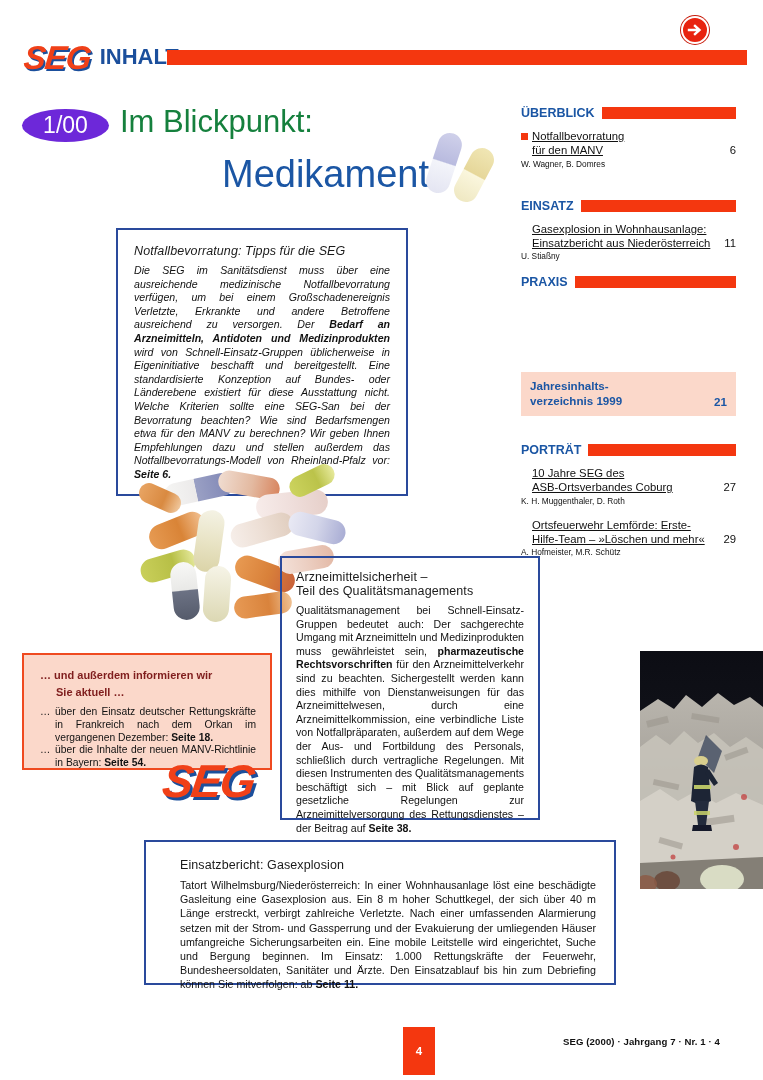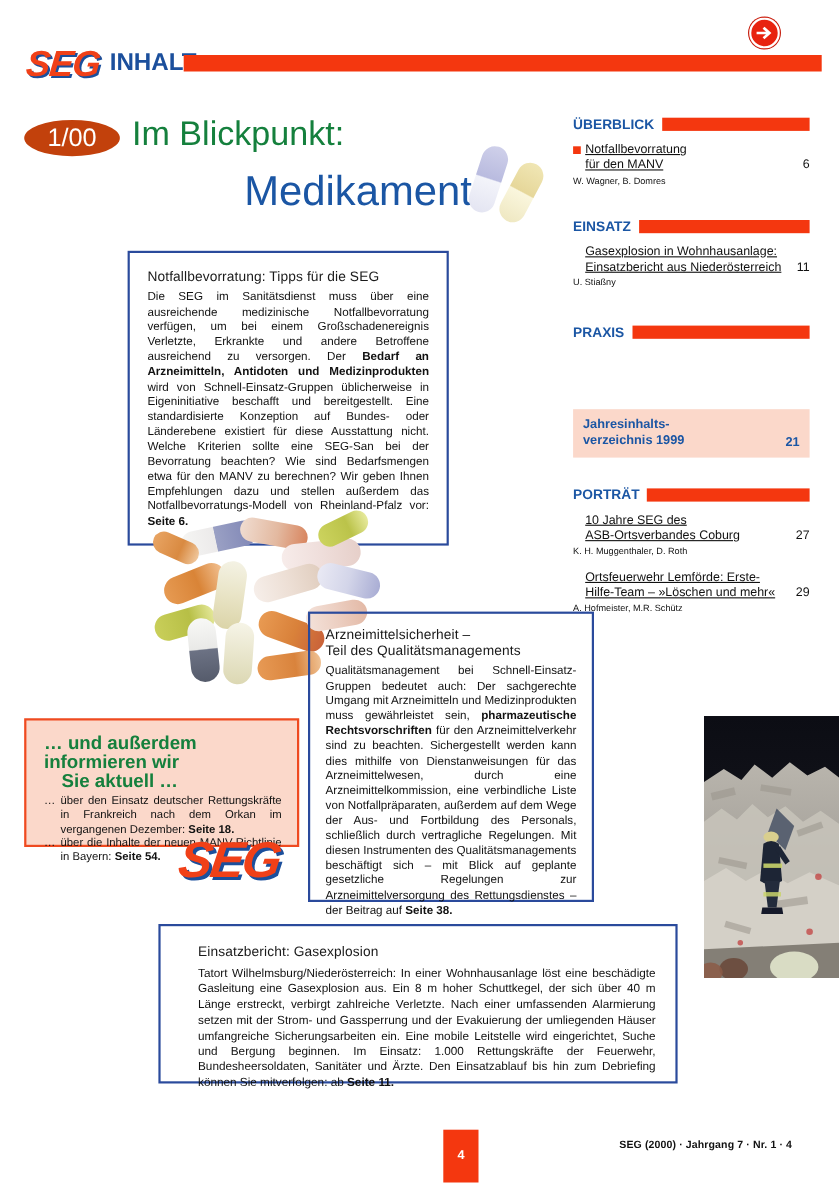--- a/index.html
+++ b/index.html
@@ -69,21 +69,21 @@
   }
 
   
   .issue-badge {
     position: absolute;
     left: 22px;
     top: 109px;
     width: 87px;
     height: 33px;
     border-radius: 50%;
-    background: #c2410c;
+    background: #6d28d9;
     color: #ffffff;
     font-size: 23px;
     font-weight: 400;
     display: flex;
     align-items: center;
     justify-content: center;
     letter-spacing: 0px;
   }
   .headline1 {
     position: absolute;
@@ -138,23 +138,23 @@
     position: absolute;
     left: 22px;
     top: 653px;
     width: 250px;
     height: 117px;
     background: #fbd8ca;
     border: 2px solid #ef4a20;
     box-sizing: border-box;
   }
   .pink-head {
-    font-size: 17px;
+    font-size: 11px;
     line-height: 17px;
-    color: #15803d;
+    color: #7f1d1d;
     font-weight: bold;
   }
   .pink-li {
     font-size: 10.3px;
     line-height: 12.8px;
     color: #111;
     text-align: justify;
     display: flex;
   }
   .pink-li .dots { width: 15px; flex: 0 0 15px; }
@@ -296,21 +296,21 @@
 
   <div class="issue-badge">1/00</div>
   <div class="headline1">Im Blickpunkt:</div>
   <div class="headline2">Medikamente</div>
 
   <div class="pill-grp" style="left:420px;top:128px;width:110px;height:75px;">
     <div class="pill" style="left:12px;top:4px;width:24px;height:62px;transform:rotate(18deg);background:linear-gradient(180deg,#cfd0ea 0%,#b9bbdf 48%,#f3f4fa 50%,#e4e5f2 100%);"></div>
     <div class="pill" style="left:42px;top:18px;width:24px;height:58px;transform:rotate(28deg);background:linear-gradient(180deg,#f0e6b4 0%,#e6d79a 48%,#faf6dd 50%,#efe8c2 100%);"></div>
   </div>
 
-  <div class="bluebox" style="left:116px;top:228px;width:292px;height:268px;">
+  <div class="bluebox" style="left:116px;top:228px;width:292px;height:268px;font-style:italic;">
     <div style="padding:14px 16px 0 16px;">
       <div class="box-title">Notfallbevorratung: Tipps für die SEG</div>
       <div class="box-body"><span>Die SEG im Sanitätsdienst muss über eine ausreichende medizinische Notfallbevorratung verfügen, um bei einem Großschadenereignis Verletzte, Erkrankte und andere Betroffene ausreichend zu versorgen. Der </span><b>Bedarf an Arzneimitteln, Antidoten und Medizinprodukten</b><span> wird von Schnell-Einsatz-Gruppen üblicherweise in Eigeninitiative beschafft und bereitgestellt. Eine standardisierte Konzeption auf Bundes- oder Länderebene existiert für diese Ausstattung nicht. Welche Kriterien sollte eine SEG-San bei der Bevorratung beachten? Wie sind Bedarfsmengen etwa für den MANV zu berechnen? Wir geben Ihnen Empfehlungen dazu und stellen außerdem das Notfallbevorratungs-Modell von Rheinland-Pfalz vor: </span><b>Seite 6.</b></div>
     </div>
   </div>
 
   <div class="pill-grp" style="left:138px;top:470px;width:215px;height:165px;">
     <div class="pill" style="left:10px;top:48px;width:58px;height:25px;transform:rotate(-22deg);background:linear-gradient(90deg,#e69a52 0%,#d98437 55%,#f2c192 100%);"></div>
     <div class="pill" style="left:2px;top:84px;width:56px;height:24px;transform:rotate(-16deg);background:linear-gradient(90deg,#c9cf5a 0%,#b7bf46 60%,#e4e89a 100%);"></div>
     <div class="pill" style="left:26px;top:8px;width:70px;height:23px;transform:rotate(-12deg);background:linear-gradient(90deg,#f6f6f4 0%,#eceaea 45%,#9aa0c4 46%,#7d84b4 100%);"></div>
@@ -421,21 +421,21 @@
               <span class="entry-title">Notfallbevorratung</span>
             </div>
             <div class="entry-row">
               <span class="sq hidden"></span>
               <span class="entry-title">für den MANV</span>
               <span class="entry-page">6</span>
             </div>
             <div class="entry-author">W. Wagner, B. Domres</div>
           </div>
         </div>
-        <div style="margin-bottom: 34px;">
+        <div style="margin-bottom: 14px;">
           <div class="sec-head">
             <span class="lbl">EINSATZ</span>
             <span class="bar"></span>
           </div>
           <div class="entry">
             <div class="entry-row">
               <span class="sq hidden"></span>
               <span class="entry-title">Gasexplosion in Wohnhausanlage:</span>
             </div>
             <div class="entry-row">

